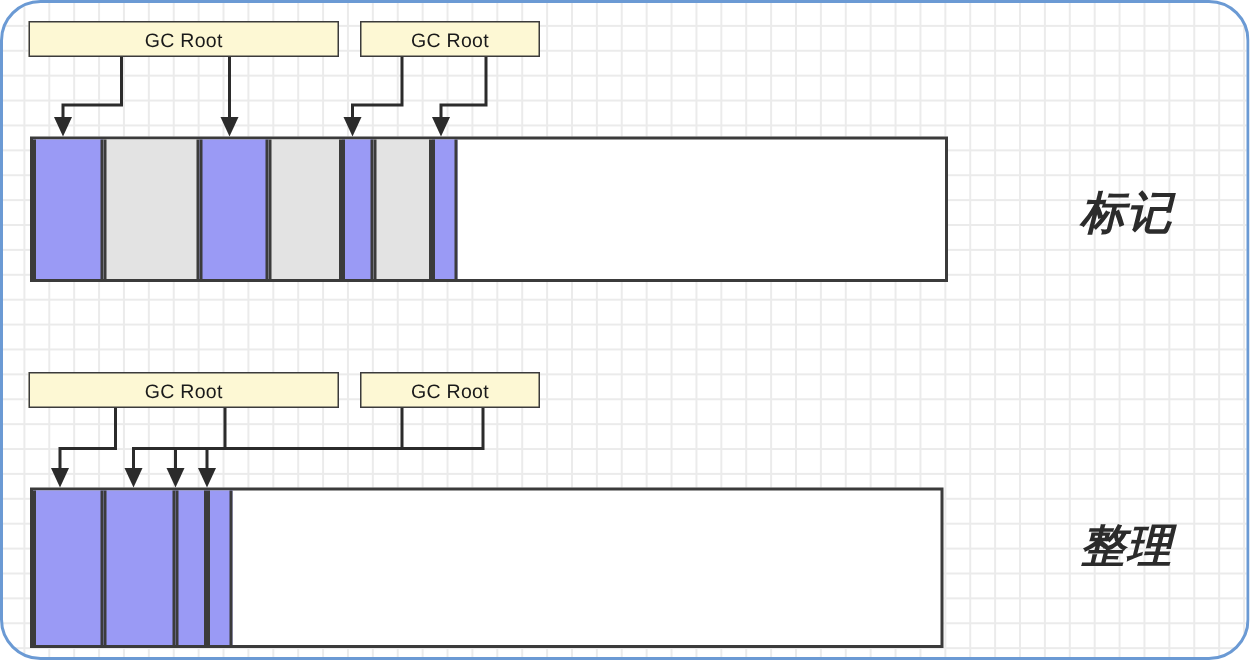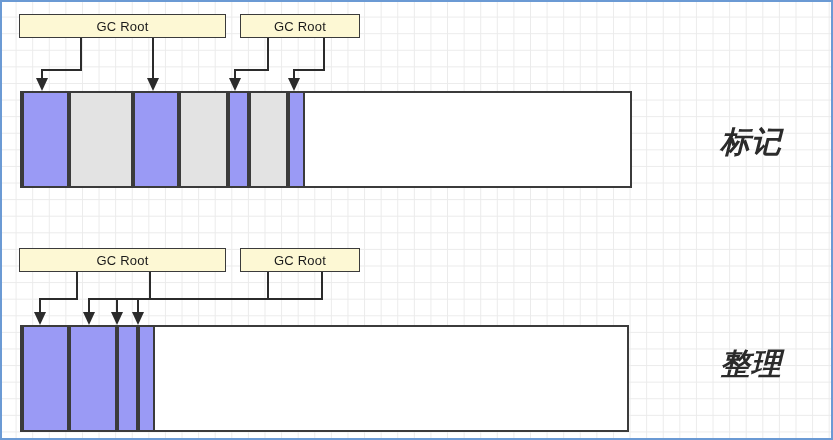--- a/index.html
+++ b/index.html
@@ -19,20 +19,21 @@
     background-image:
       linear-gradient(to right, #ebebeb 1px, transparent 1px),
       linear-gradient(to bottom, #ebebeb 1px, transparent 1px);
     background-size: 16.6px 16.6px;
     background-position: -3px -2px;
     box-sizing: border-box;
     border-left: 2px solid #6b9ad4;
     border-top: 2px solid #6b9ad4;
     border-right: 2px solid #6b9ad4;
     border-bottom: 2px solid #6b9ad4;
+    border-radius: 27px;
   }
   .gcroot {
     position: absolute;
     background: #fdf8d4;
     border: 1.5px solid #3b3b3b;
     box-sizing: border-box;
     color: #1a1a1a;
     font-size: 13px;
     line-height: 1;
     display: flex;

